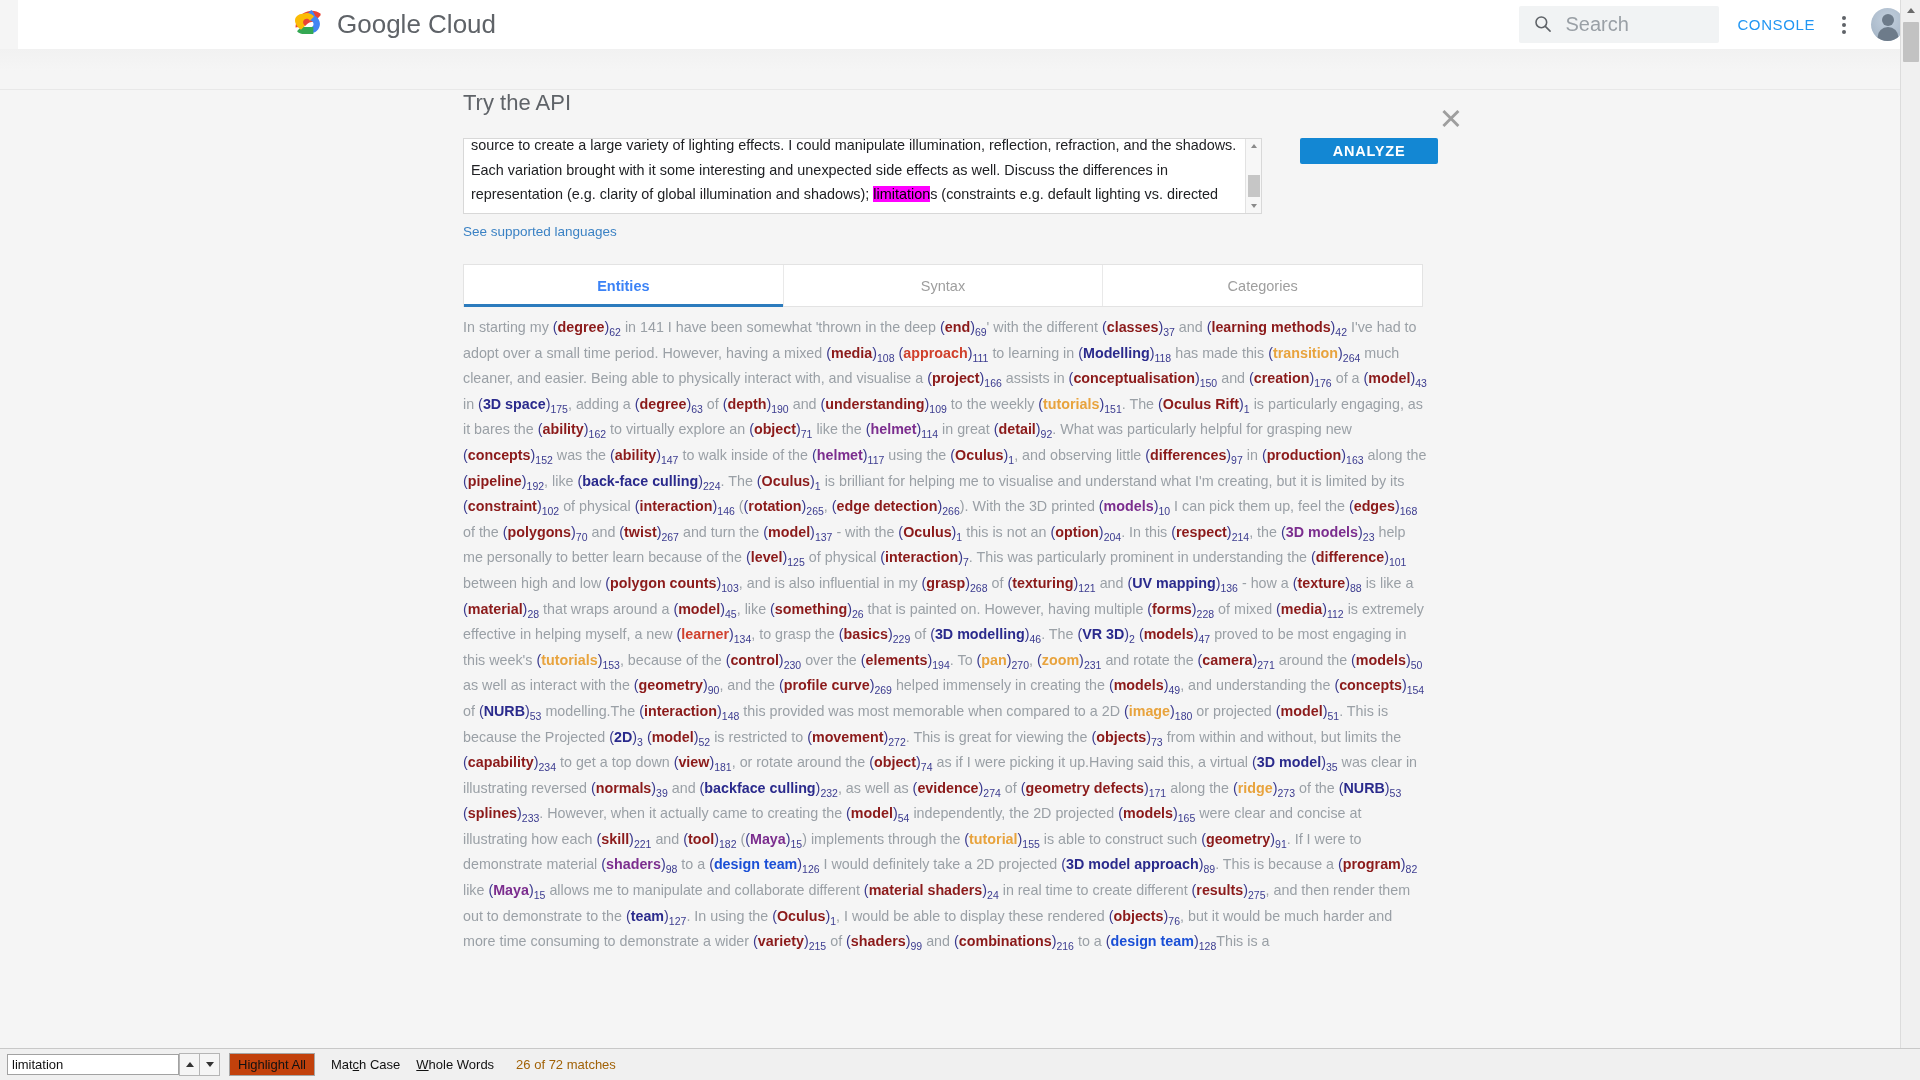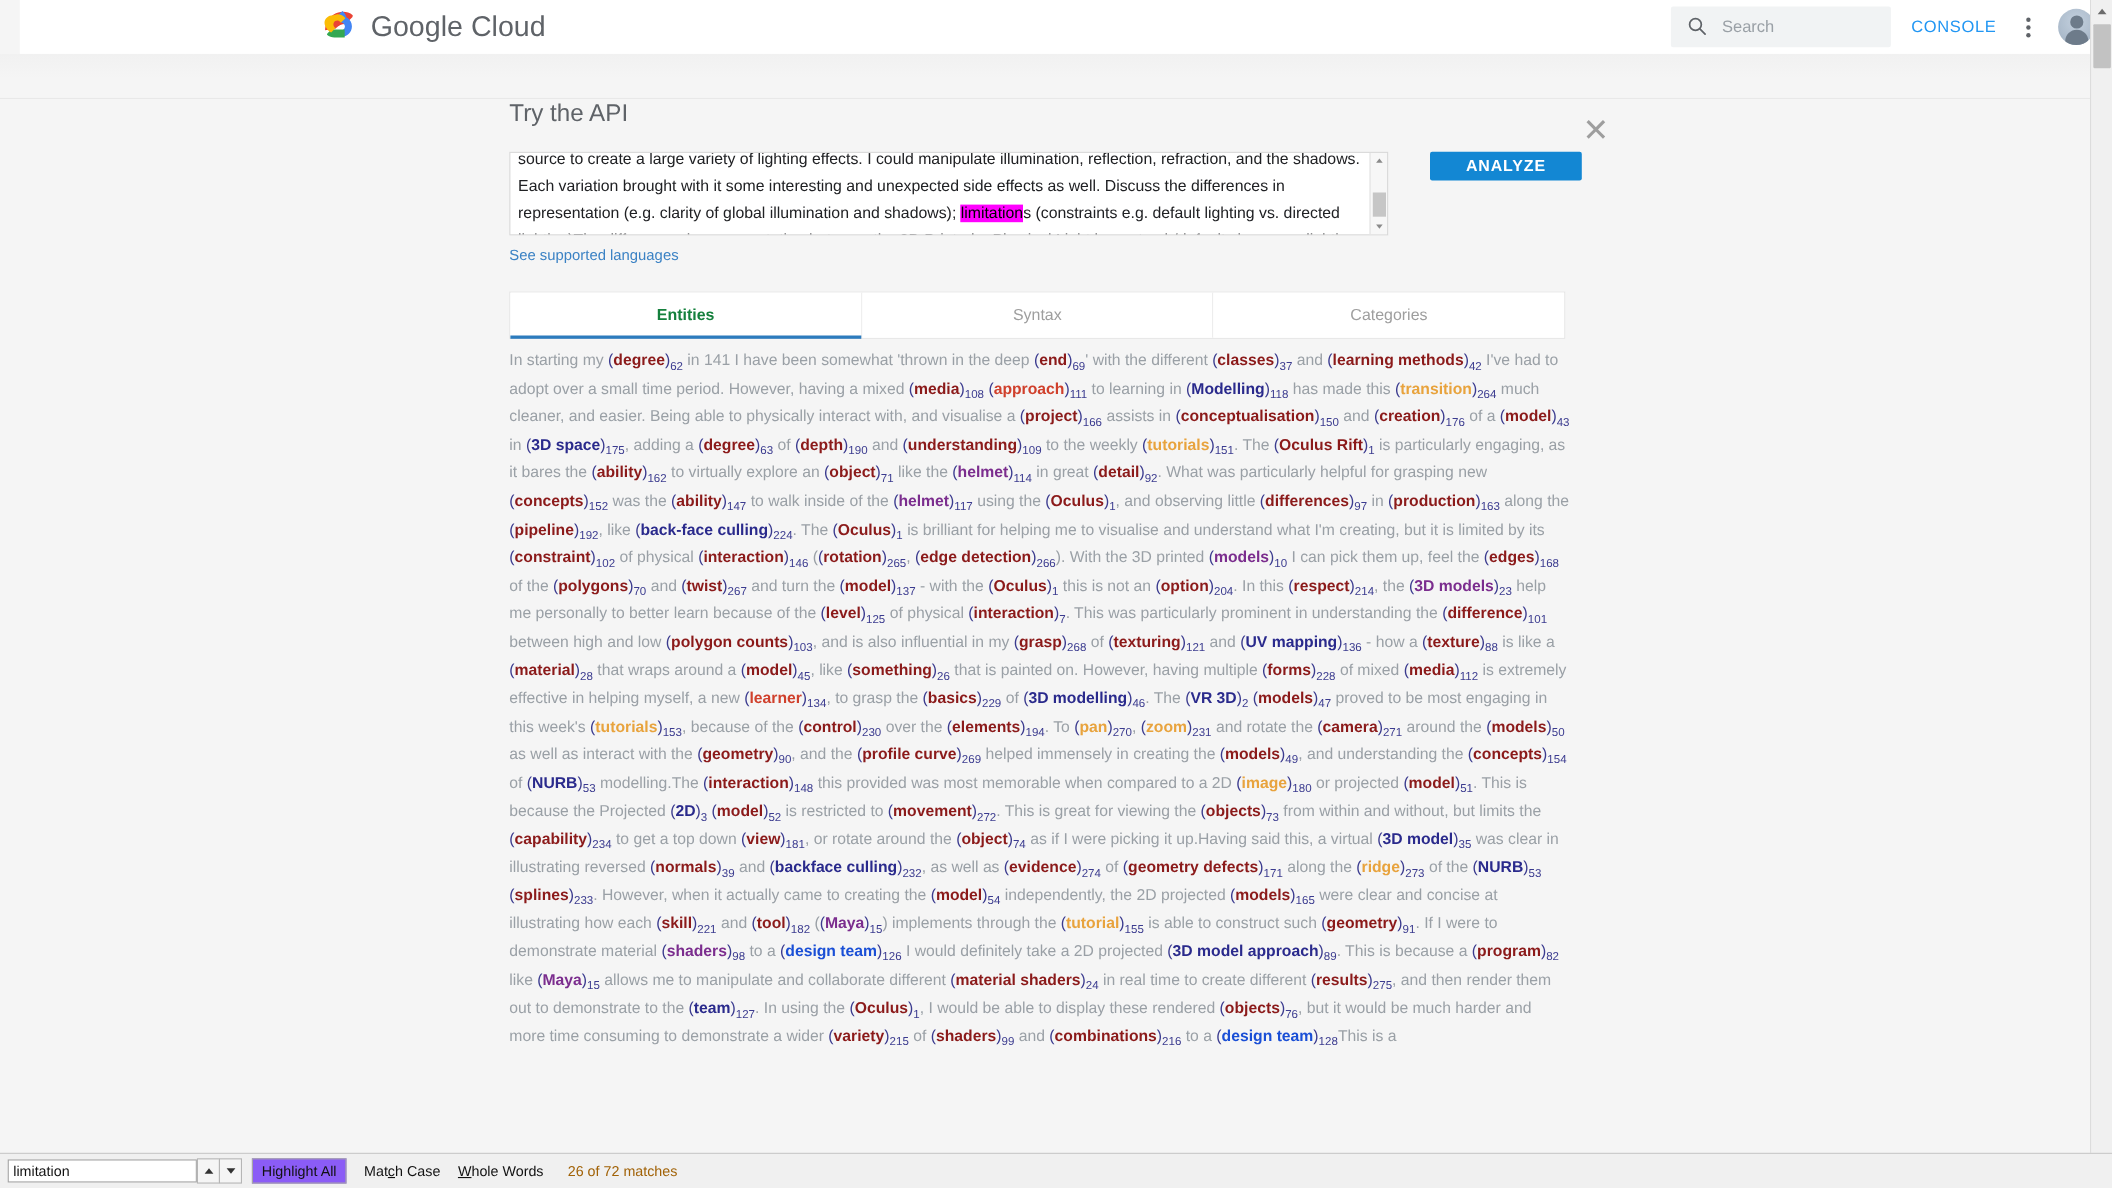--- a/index.html
+++ b/index.html
@@ -40,21 +40,21 @@
     padding-right: 14px;
   }
   .searchbox {
     width: 200px; height: 37px;
     background: #f1f3f4;
     display: flex; align-items: center;
     border-radius: 2px;
     margin-right: 18px;
   }
   .search-icon { width: 20px; height: 20px; margin: 0 12px 0 14px; flex: none; }
-  .search-ph { font-size: 15px; color: #9aa0a6; }
+  .search-ph { font-size: 20px; color: #9aa0a6; }
   .console-link {
     font-size: 15px; color: #2196f3; letter-spacing: .6px;
     font-weight: 500; margin-right: 20px; cursor: pointer;
     white-space: nowrap;
   }
   .kebab { width: 18px; height: 22px; position: relative; margin-right: 18px; cursor:pointer; }
   .kebab i { position: absolute; left: 7px; width: 4px; height: 4px; background: #5f6368; border-radius: 50%; }
   .kebab i:nth-child(1){ top: 3px; }
   .kebab i:nth-child(2){ top: 10px; }
   .kebab i:nth-child(3){ top: 17px; }
@@ -171,21 +171,21 @@
   .tab {
     flex: 1 1 0;
     height: 41px;
     display: flex; align-items: center; justify-content: center;
     font-size: 14.5px; color: #9e9e9e;
     border-right: 1px solid #e9e9e9;
     cursor: pointer; position: relative;
     background:#fff;
   }
   .tab:last-child { border-right: none; }
-  .tab.active { color: #15803d; font-weight: 700; }
+  .tab.active { color: #3b82f6; font-weight: 700; }
   .tab.active::after {
     content:""; position:absolute; left:0; right:0; bottom:-1px; height:3px; background:#2c7bbd;
   }
 
   
   .entity-body {
     width: 965px;
     margin-top: 8px;
     font-size: 14.3px;
     line-height: 24.6px;
@@ -228,21 +228,21 @@
   .fn-btn {
     width: 21px; height: 23px; border: 1px solid #b5b5b5; background: #f5f5f5;
     display: flex; align-items: center; justify-content: center;
     cursor: pointer; margin-left: -1px;
   }
   .fn-arrow { width:0;height:0;border-left:4px solid transparent;border-right:4px solid transparent; }
   .fn-up .fn-arrow { border-bottom:5px solid #333; }
   .fn-dn .fn-arrow { border-top:5px solid #333; }
   .hl-all {
     margin-left: 9px; height: 23px;
-    border: 1px solid #a6a6a6; background: #8b5cf6;
+    border: 1px solid #a6a6a6; background: #c2410c;
     display: flex; align-items: center; padding: 0 8px;
     font-size: 13px; cursor: pointer; color:#111;
   }
   .find-opt { margin-left: 16px; cursor: pointer; color:#111; }
   .find-opt u { text-decoration: underline; }
   .find-count { margin-left: 22px; color: #a16207; }
 </style>
 </head>
 <body>
 

